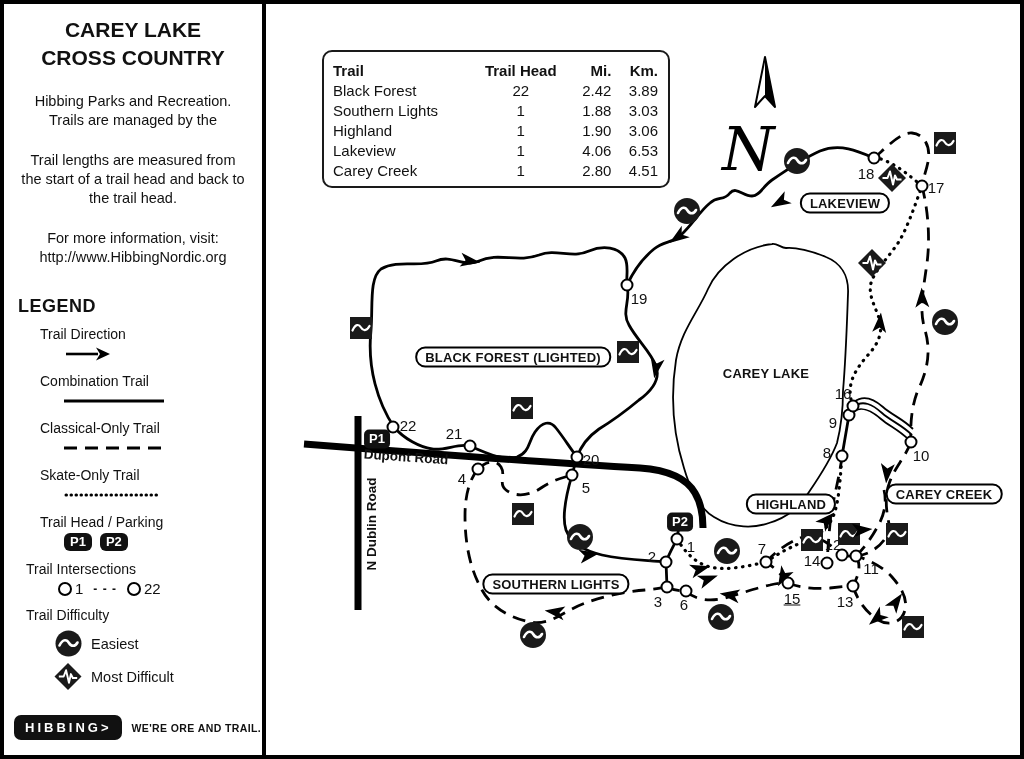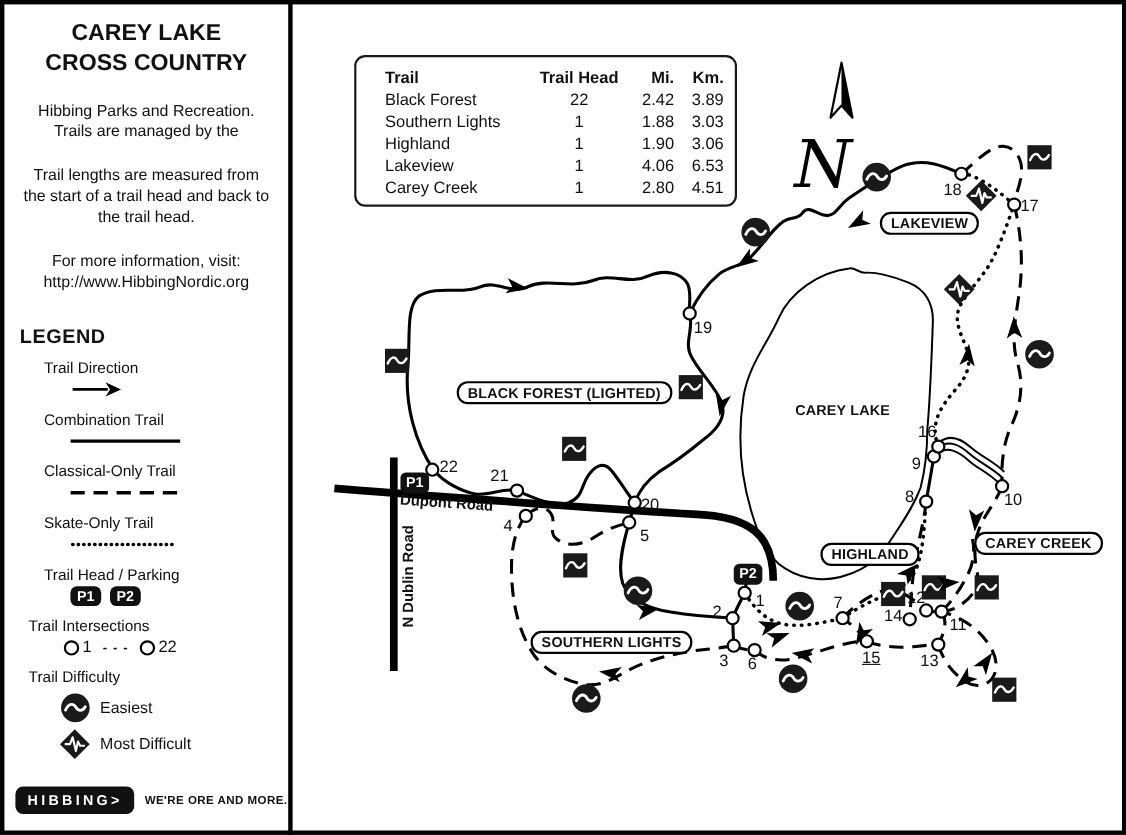--- a/index.html
+++ b/index.html
@@ -26,21 +26,21 @@
   .diff-icon{width:28px;display:flex;justify-content:center;}
   .diff-label{font-size:14.5px;margin-left:9px;}
   #logo-row{position:absolute;left:12px;bottom:13px;display:flex;align-items:center;}
   #brand-box{background:#111;color:#fff;font-weight:bold;font-size:13px;letter-spacing:3px;
              padding:3px 9px;border-radius:5px;box-shadow:0 0 0 2px #111;}
   #tagline{font-size:10.5px;font-weight:bold;letter-spacing:0.4px;margin-left:11px;}
 
   
   #trail-table-box{position:absolute;left:322px;top:50px;width:348px;height:138px;z-index:25;
                    border:2.5px solid #1a1a1a;border-radius:10px;background:#fff;box-sizing:border-box;
-                   padding:9px 8px 4px 24px;}
+                   padding:9px 8px 4px 7px;}
   #trail-table{border-collapse:collapse;width:100%;font-size:15px;}
   #trail-table th{font-weight:bold;text-align:left;padding:1px 2px;}
   #trail-table th.c1{text-align:center;}
   #trail-table th.c2,#trail-table th.c3{text-align:right;}
   #trail-table td{padding:1.5px 2px;}
   #trail-table td.c1{text-align:center;}
   #trail-table td.c2,#trail-table td.c3{text-align:right;}
   #trail-table .c0{width:150px;} #trail-table .c1{width:90px;}
   #trail-table .c2{width:46px;} #trail-table .c3{width:44px;}
 
@@ -146,21 +146,21 @@
                 <path d="M5 14.5 L10 14.5 L12.5 8 L15.5 21 L17.5 12 L19.5 16 L24 16" stroke="#fff" stroke-width="2" fill="none" stroke-linejoin="round"></path>
               </svg>
             </span>
             <span class="diff-label">Most Difficult</span>
           </div>
         </div>
     </div>
 
     <div id="logo-row">
       <span id="brand-box">HIBBING&gt;</span>
-      <span id="tagline">WE'RE ORE AND MORE.</span>
+      <span id="tagline">WE'RE ORE AND TRAIL.</span>
     </div>
   </div>
 
   <svg id="map-svg" width="1024" height="759" viewBox="0 0 1024 759">
 
     <path d="M772,244 C745,247 718,266 708,289 C698,312 681,331 676,360 C671,392 672,430 684,468
          C691,492 700,509 714,517 C733,529 755,528 769,523 C789,517 800,506 809,492
          C822,473 831,459 837,443 C841,427 843,409 843,391 C846,356 847,321 848,294
          C849,276 841,263 826,257 C812,251 795,247 786,248 C781,248 777,243 772,244 Z" fill="#fff" stroke="#000" stroke-width="1.8"></path>
 

